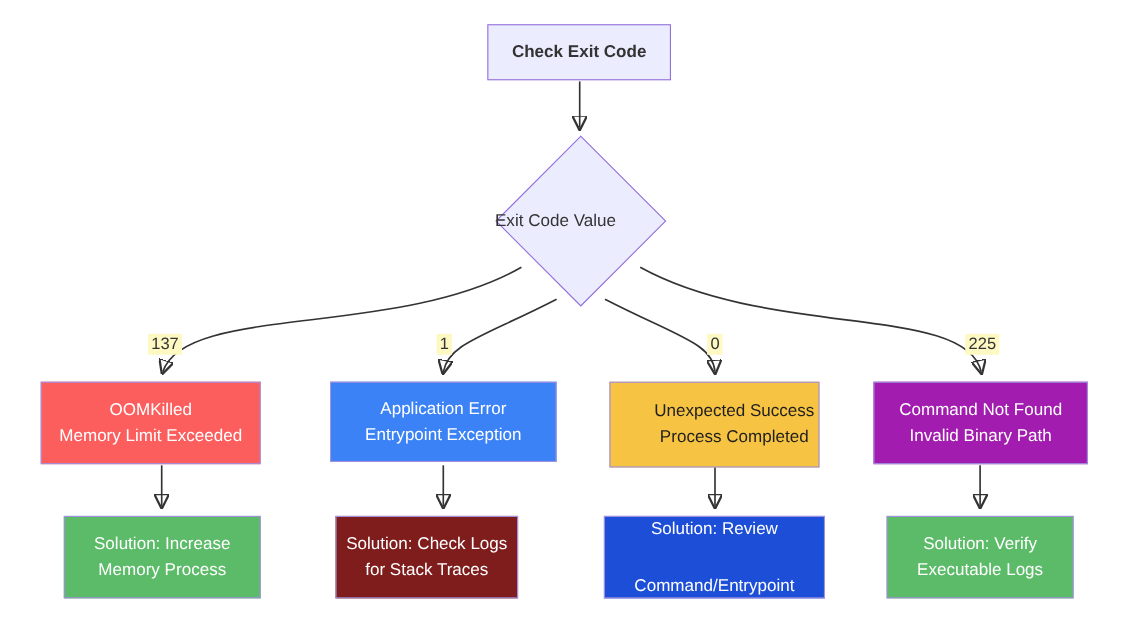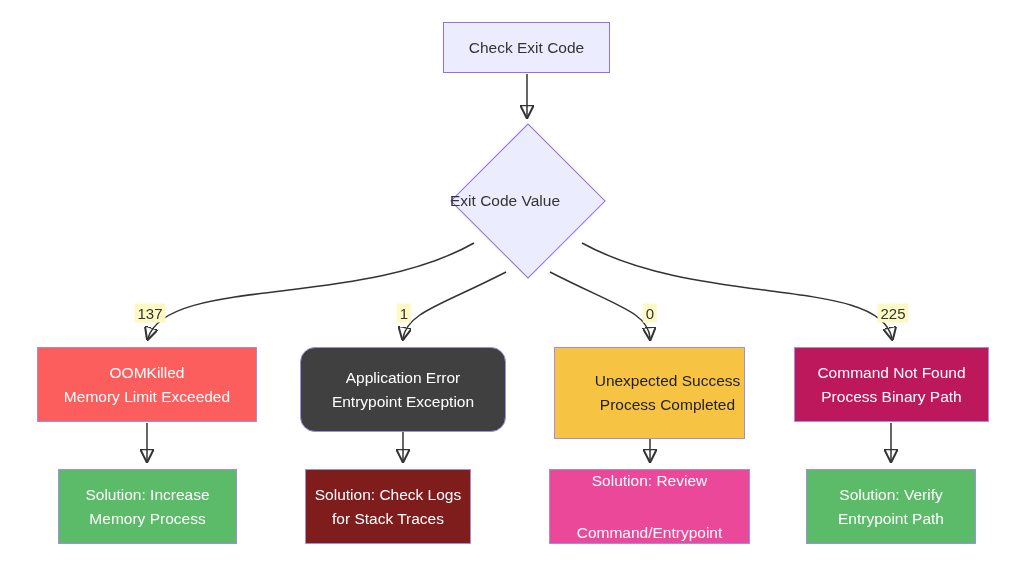--- a/index.html
+++ b/index.html
@@ -100,61 +100,61 @@
     <path d="M 506 272 C 440 306, 408 312, 403 338" marker-end="url(#arrow)"></path>
     <path d="M 550 272 C 616 306, 648 312, 650 338" marker-end="url(#arrow)"></path>
     <path d="M 582 243 C 700 308, 878 276, 892 338" marker-end="url(#arrow)"></path>
 
     <line x1="147" y1="423" x2="147" y2="460" marker-end="url(#arrow)"></line>
     <line x1="403" y1="423" x2="403" y2="460" marker-end="url(#arrow)"></line>
     <line x1="650" y1="423" x2="650" y2="460" marker-end="url(#arrow)"></line>
     <line x1="891" y1="423" x2="891" y2="460" marker-end="url(#arrow)"></line>
   </svg>
 
-  <div class="node rect-node" style="left:443px; top:22px; width:167px; height:51px;">
+  <div class="node rect-node" style="left:443px; top:22px; width:167px; height:51px;font-weight:bold;">
     <span class="line">Check Exit Code</span>
   </div>
 
   <div class="diamond-wrap" style="left:450px; top:123px; width:156px; height:156px;">
     <div class="diamond-shape"></div>
     <span class="diamond-label">Exit Code Value</span>
   </div>
 
   <div class="edge-label" style="left:150px; top:313px;">137</div>
   <div class="edge-label" style="left:404px; top:313px;">1</div>
   <div class="edge-label" style="left:650px; top:313px;">0</div>
   <div class="edge-label" style="left:893px; top:313px;">225</div>
 
-  <div class="node cause-node" style="left: 37px; top: 347px; width: 220px; height: 75px; background-color: rgb(252, 94, 94); color: rgb(255, 255, 255);">
+  <div class="node cause-node" style="left: 37px; top: 347px; width: 200px; height: 75px; background-color: rgb(252, 94, 94); color: rgb(255, 255, 255);">
     <span class="line">OOMKilled</span>
     <span class="line">Memory Limit Exceeded</span>
   </div>
-  <div class="node cause-node" style="left: 300px; top: 347px; width: 206px; height: 85px; background-color: #404040; color: rgb(255, 255, 255); border-radius: 15px;">
+  <div class="node cause-node" style="left: 300px; top: 347px; width: 206px; height: 73px; background-color: #3b82f6; color: rgb(255, 255, 255);">
     <span class="line">Application Error</span>
     <span class="line">Entrypoint Exception</span>
   </div>
-  <div class="node cause-node" style="left: 554px; top: 347px; width: 191px; height: 92px; background-color: rgb(246, 195, 67); color: rgb(31, 31, 31); padding-left: 36px;">
+  <div class="node cause-node" style="left: 554px; top: 347px; width: 191px; height: 78px; background-color: rgb(246, 195, 67); color: rgb(31, 31, 31); padding-left: 36px;">
     <span class="line">Unexpected Success</span>
     <span class="line">Process Completed</span>
   </div>
-  <div class="node cause-node" style="left: 794px; top: 347px; width: 195px; height: 75px; background-color: #be185d; color: rgb(255, 255, 255);">
+  <div class="node cause-node" style="left: 794px; top: 347px; width: 195px; height: 75px; background-color: #a21caf; color: rgb(255, 255, 255);">
     <span class="line">Command Not Found</span>
-    <span class="line">Process Binary Path</span>
+    <span class="line">Invalid Binary Path</span>
   </div>
 
   <div class="node solution-node" style="left: 58px; top: 469px; width: 179px; height: 75px; background-color: rgb(92, 187, 105); color: rgb(255, 255, 255); align-items: center;">
     <span class="line">Solution: Increase</span>
     <span class="line">Memory Process</span>
   </div>
   <div class="node solution-node" style="left: 305px; top: 469px; width: 166px; height: 75px; background-color: #7f1d1d; color: rgb(255, 255, 255);">
     <span class="line">Solution: Check Logs</span>
     <span class="line">for Stack Traces</span>
   </div>
-  <div class="node solution-node" style="left: 549px; top: 469px; width: 201px; height: 75px; background-color: #ec4899; color: rgb(255, 255, 255); gap: 28px;">
+  <div class="node solution-node" style="left: 549px; top: 469px; width: 201px; height: 75px; background-color: #1d4ed8; color: rgb(255, 255, 255); gap: 28px;">
     <span class="line">Solution: Review</span>
     <span class="line">Command/Entrypoint</span>
   </div>
   <div class="node solution-node" style="left: 806px; top: 469px; width: 170px; height: 75px; background-color: rgb(92, 187, 105); color: rgb(255, 255, 255);">
     <span class="line">Solution: Verify</span>
-    <span class="line">Entrypoint Path</span>
+    <span class="line">Executable Logs</span>
   </div>
 
 </div>
 
 </body></html>

